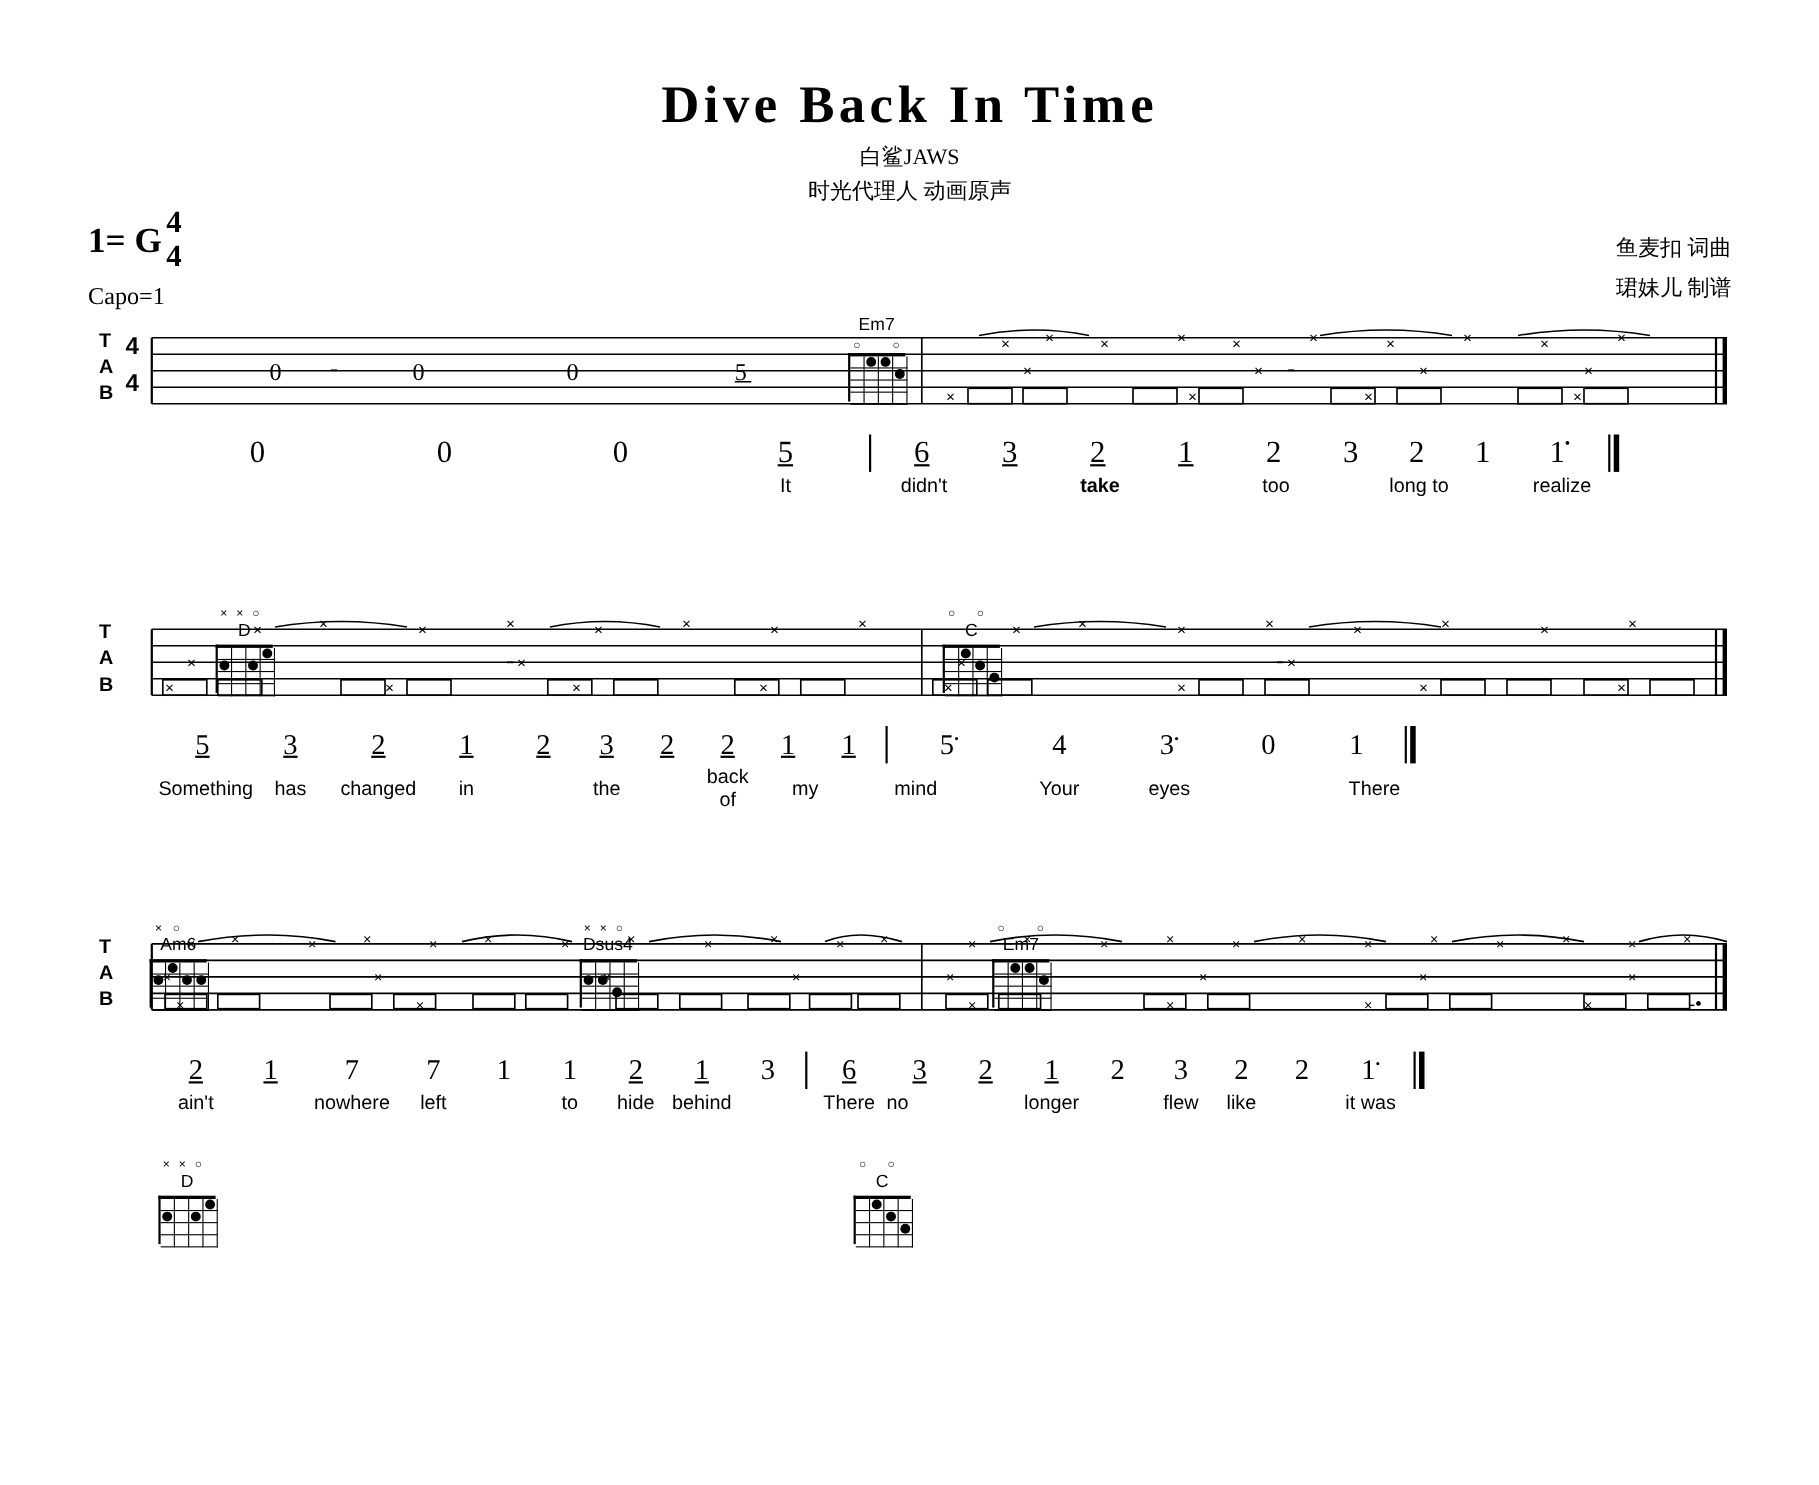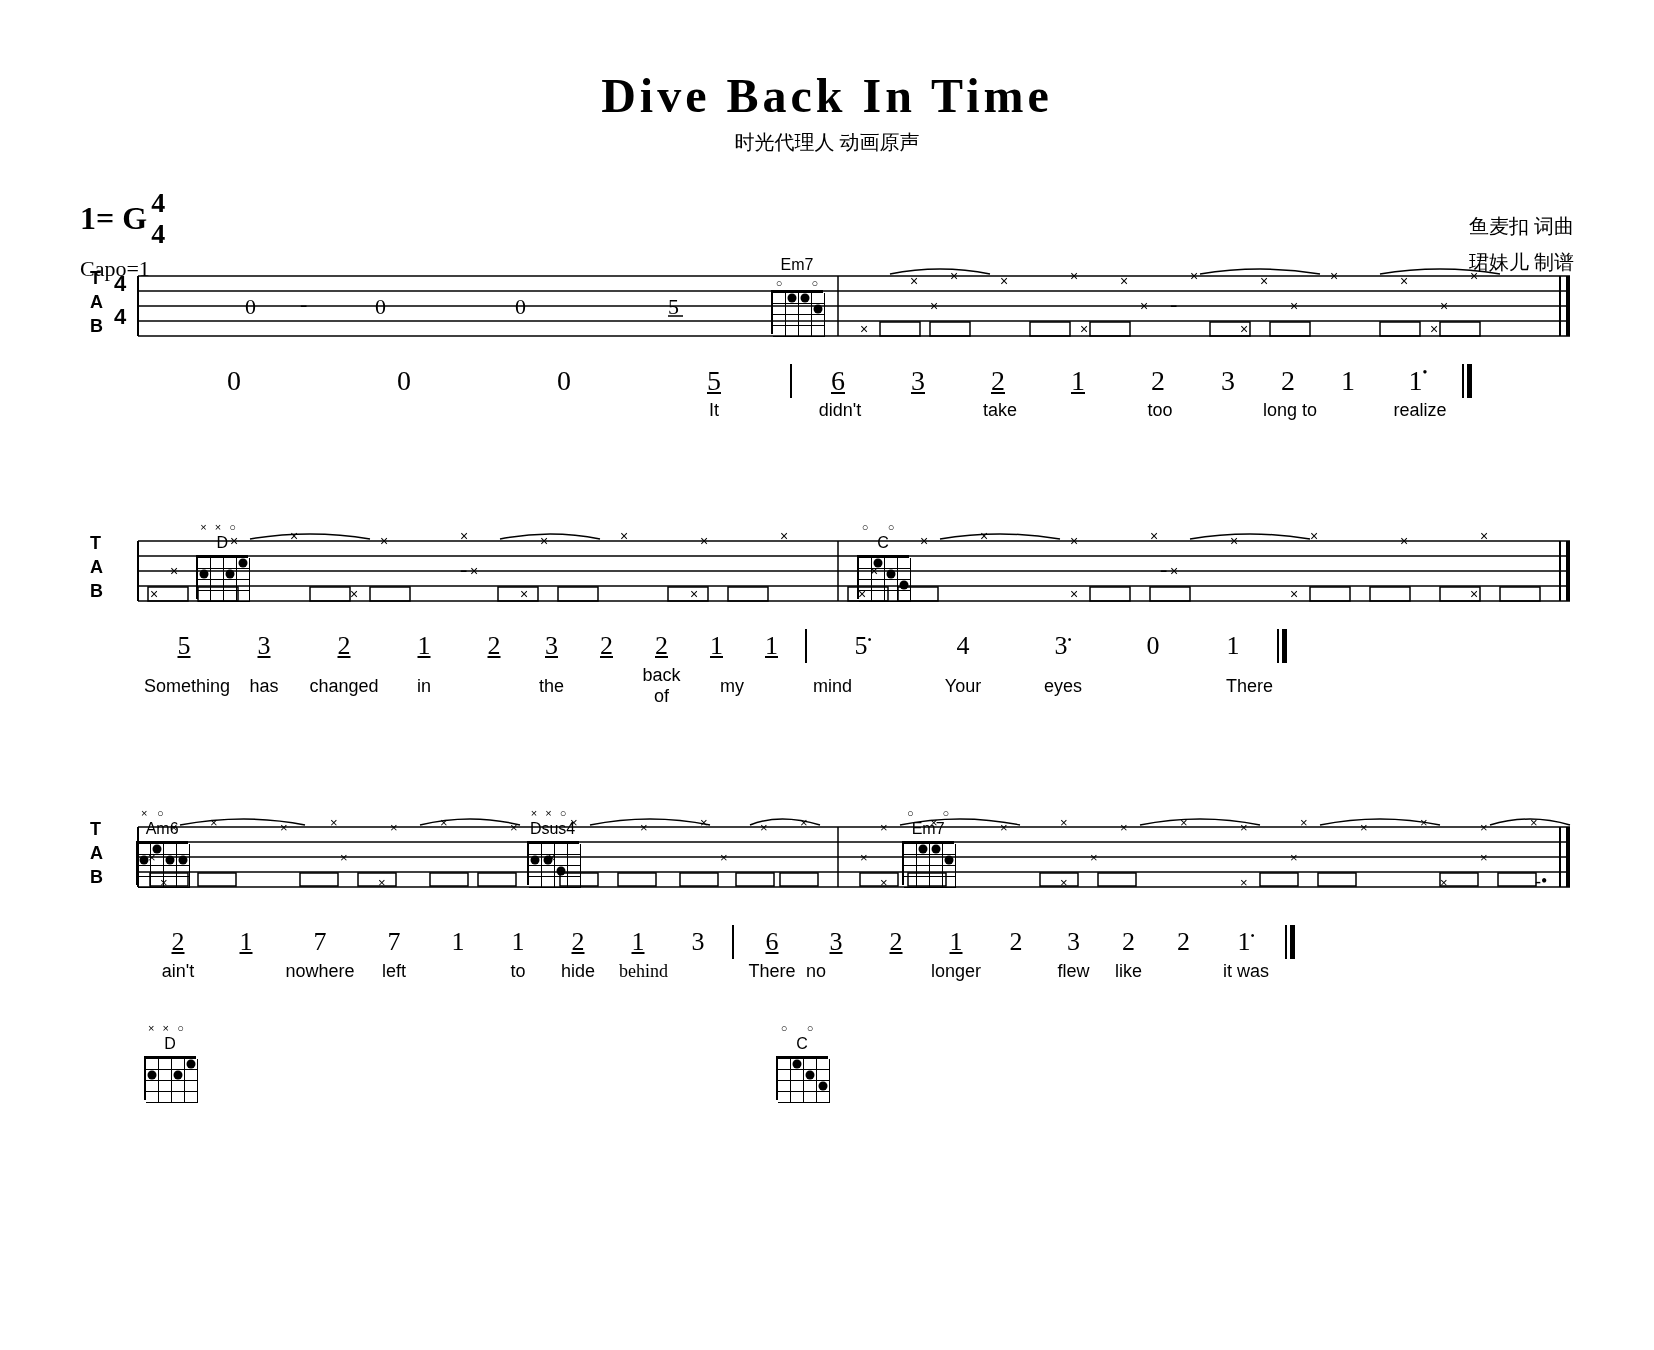--- a/index.html
+++ b/index.html
@@ -77,20 +77,21 @@
       line-height: 1.8;
     }
   </style>
 </head>
 <body>
 
 <div class="page">
 
   <div class="title-section">
     <div class="main-title">Dive Back In Time</div>
+    <div class="subtitle1">白鲨JAWS</div>
     <div class="subtitle2">时光代理人 动画原声</div>
   </div>
 
   <div class="key-area">
     <div style="display:flex;align-items:center;">
       <span class="key-text">1= G</span>
       <span class="time-sig">
         <span>4</span>
         <span>4</span>
       </span>
@@ -251,21 +252,21 @@
         </div>
 
         <div style="display:flex; align-items:center; padding-left:68px; font-size:18px; font-family:Arial,sans-serif; gap:0; margin-top:2px;">
           <span style="width:180px; text-align:center;"></span>
           <span style="width:160px; text-align:center;"></span>
           <span style="width:160px; text-align:center;"></span>
           <span style="width:140px; text-align:center;">It</span>
           <span style="width:16px;"></span>
           <span style="width:80px; text-align:center;">didn't</span>
           <span style="width:80px; text-align:center;"></span>
-          <span style="width:80px; text-align:center;">take</span>
+          <span style="width:80px; text-align:center;font-weight:bold;">take</span>
           <span style="width:80px; text-align:center;"></span>
           <span style="width:80px; text-align:center;">too</span>
           <span style="width:60px; text-align:center;"></span>
           <span style="width:60px; text-align:center;">long to</span>
           <span style="width:60px; text-align:center;"></span>
           <span style="width:80px; text-align:center;">realize</span>
         </div>
       </div>
     </div>
 
@@ -694,21 +695,21 @@
         </div>
 
         <div style="display:flex; align-items:center; padding-left:68px; font-size:18px; font-family:Arial,sans-serif; gap:0; margin-top:2px;">
           <span style="width:68px; text-align:center;">ain't</span>
           <span style="width:68px; text-align:center;"></span>
           <span style="width:80px; text-align:center;">nowhere</span>
           <span style="width:68px; text-align:center;">left</span>
           <span style="width:60px; text-align:center;"></span>
           <span style="width:60px; text-align:center;">to</span>
           <span style="width:60px; text-align:center;">hide</span>
-          <span style="width:60px; text-align:right;font-family:Liberation Serif, serif;">behind</span>
+          <span style="width:60px; text-align:center;">behind</span>
           <span style="width:60px; text-align:center;"></span>
           <span style="width:10px;"></span>
           <span style="width:68px; text-align:center;">There</span>
           <span style="width:60px; text-align:left;">no</span>
           <span style="width:60px; text-align:center;"></span>
           <span style="width:60px; text-align:center;">longer</span>
           <span style="width:60px; text-align:center;"></span>
           <span style="width:55px; text-align:center;">flew</span>
           <span style="width:55px; text-align:center;">like</span>
           <span style="width:55px; text-align:center;"></span>

